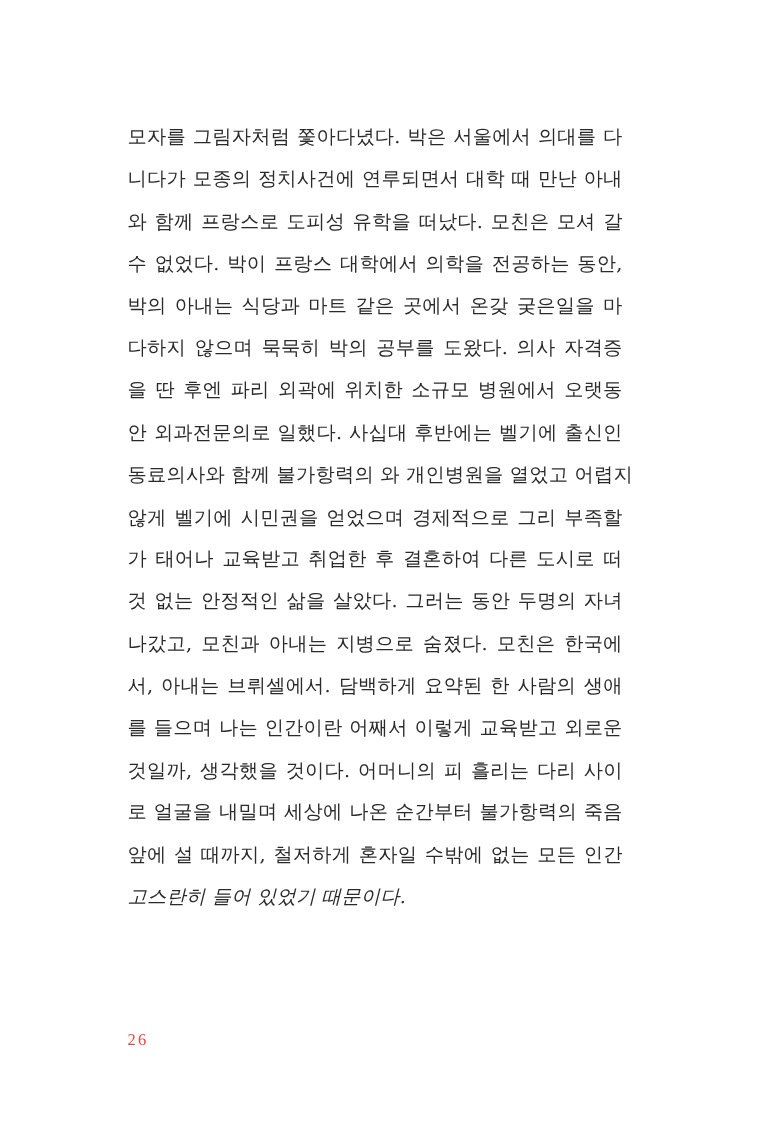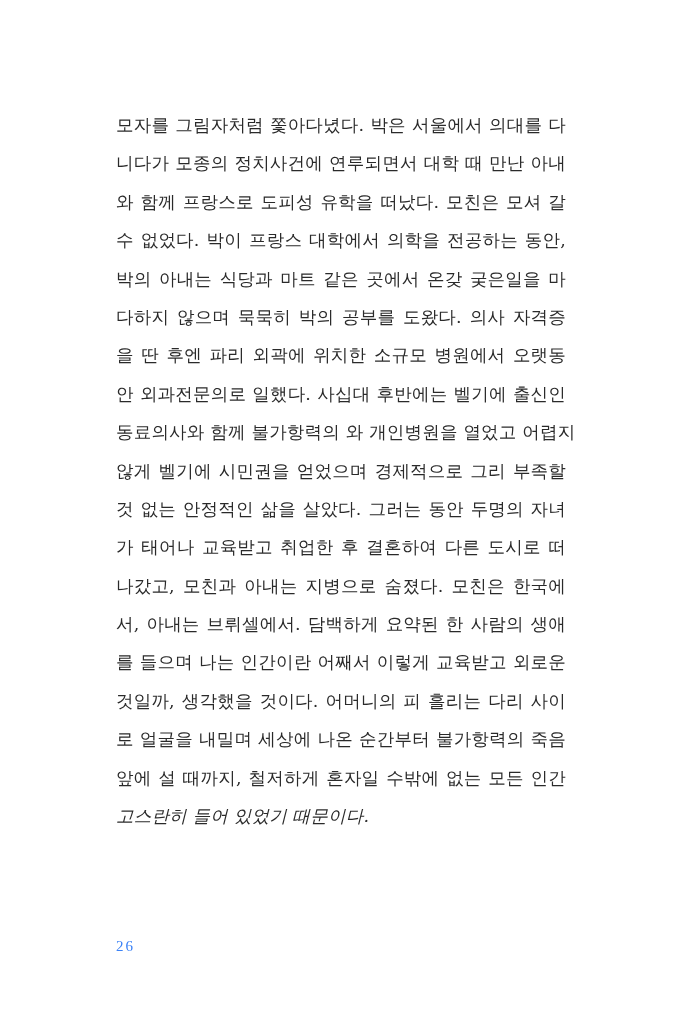--- a/index.html
+++ b/index.html
@@ -42,41 +42,41 @@
     .line.last {
       text-align-last: left;
       font-style: italic;
     }
     .page-number {
       position: absolute;
       left: 116px;
       top: 938px;
       font-size: 15px;
       letter-spacing: 2px;
-      color: #3b82f6;
+      color: #ef4444;
       font-family: "Liberation Serif", "DejaVu Serif", serif;
     }
   </style>
 </head>
 <body>
 
 <div class="page">
   <div class="body-text">
     <span class="line">모자를 그림자처럼 쫓아다녔다. 박은 서울에서 의대를 다</span>
     <span class="line">니다가 모종의 정치사건에 연루되면서 대학 때 만난 아내</span>
     <span class="line">와 함께 프랑스로 도피성 유학을 떠났다. 모친은 모셔 갈</span>
     <span class="line">수 없었다. 박이 프랑스 대학에서 의학을 전공하는 동안,</span>
     <span class="line">박의 아내는 식당과 마트 같은 곳에서 온갖 궂은일을 마</span>
     <span class="line">다하지 않으며 묵묵히 박의 공부를 도왔다. 의사 자격증</span>
     <span class="line">을 딴 후엔 파리 외곽에 위치한 소규모 병원에서 오랫동</span>
     <span class="line">안 외과전문의로 일했다. 사십대 후반에는 벨기에 출신인</span>
     <span class="line">동료의사와 함께 불가항력의 와 개인병원을 열었고 어렵지</span>
     <span class="line">않게 벨기에 시민권을 얻었으며 경제적으로 그리 부족할</span>
+    <span class="line">가 태어나 교육받고 취업한 후 결혼하여 다른 도시로 떠</span>
     <span class="line">것 없는 안정적인 삶을 살았다. 그러는 동안 두명의 자녀</span>
-    <span class="line">가 태어나 교육받고 취업한 후 결혼하여 다른 도시로 떠</span>
     <span class="line">나갔고, 모친과 아내는 지병으로 숨졌다. 모친은 한국에</span>
     <span class="line">서, 아내는 브뤼셀에서. 담백하게 요약된 한 사람의 생애</span>
     <span class="line">를 들으며 나는 인간이란 어째서 이렇게 교육받고 외로운</span>
     <span class="line">것일까, 생각했을 것이다. 어머니의 피 흘리는 다리 사이</span>
     <span class="line">로 얼굴을 내밀며 세상에 나온 순간부터 불가항력의 죽음</span>
     <span class="line">앞에 설 때까지, 철저하게 혼자일 수밖에 없는 모든 인간</span>
     <span class="line last">고스란히 들어 있었기 때문이다.</span>
   </div>
 
   <div class="page-number">26</div>

